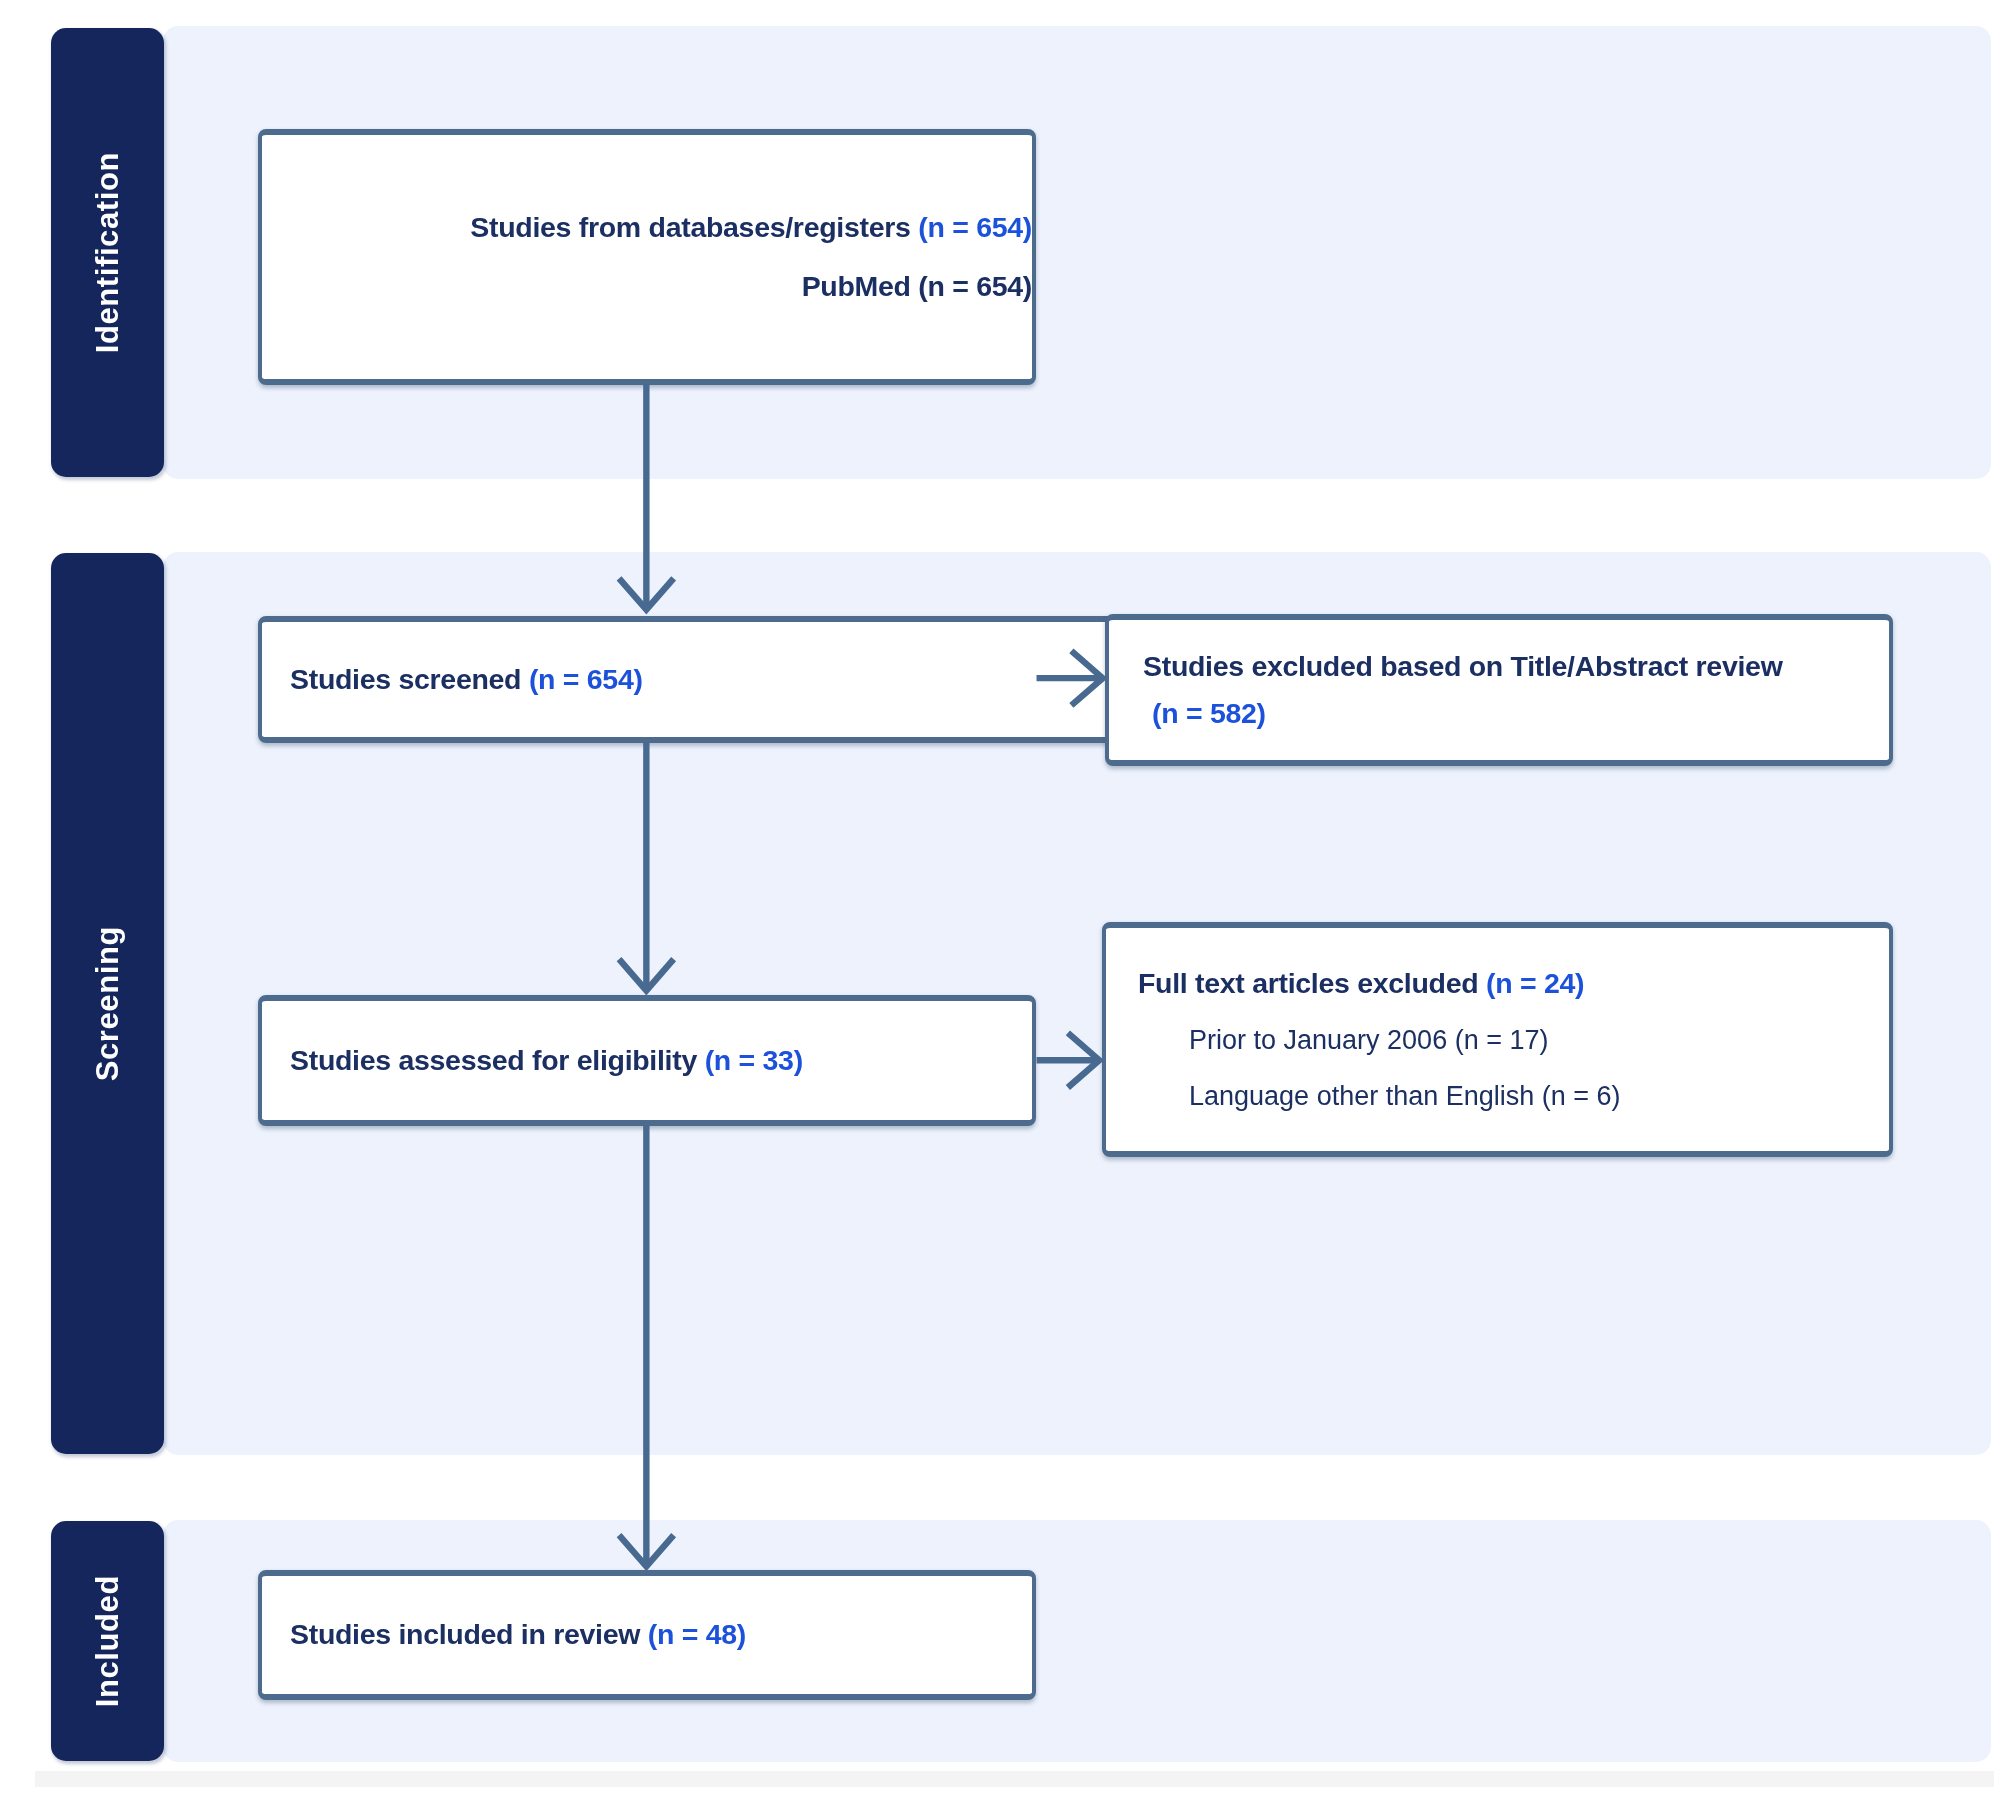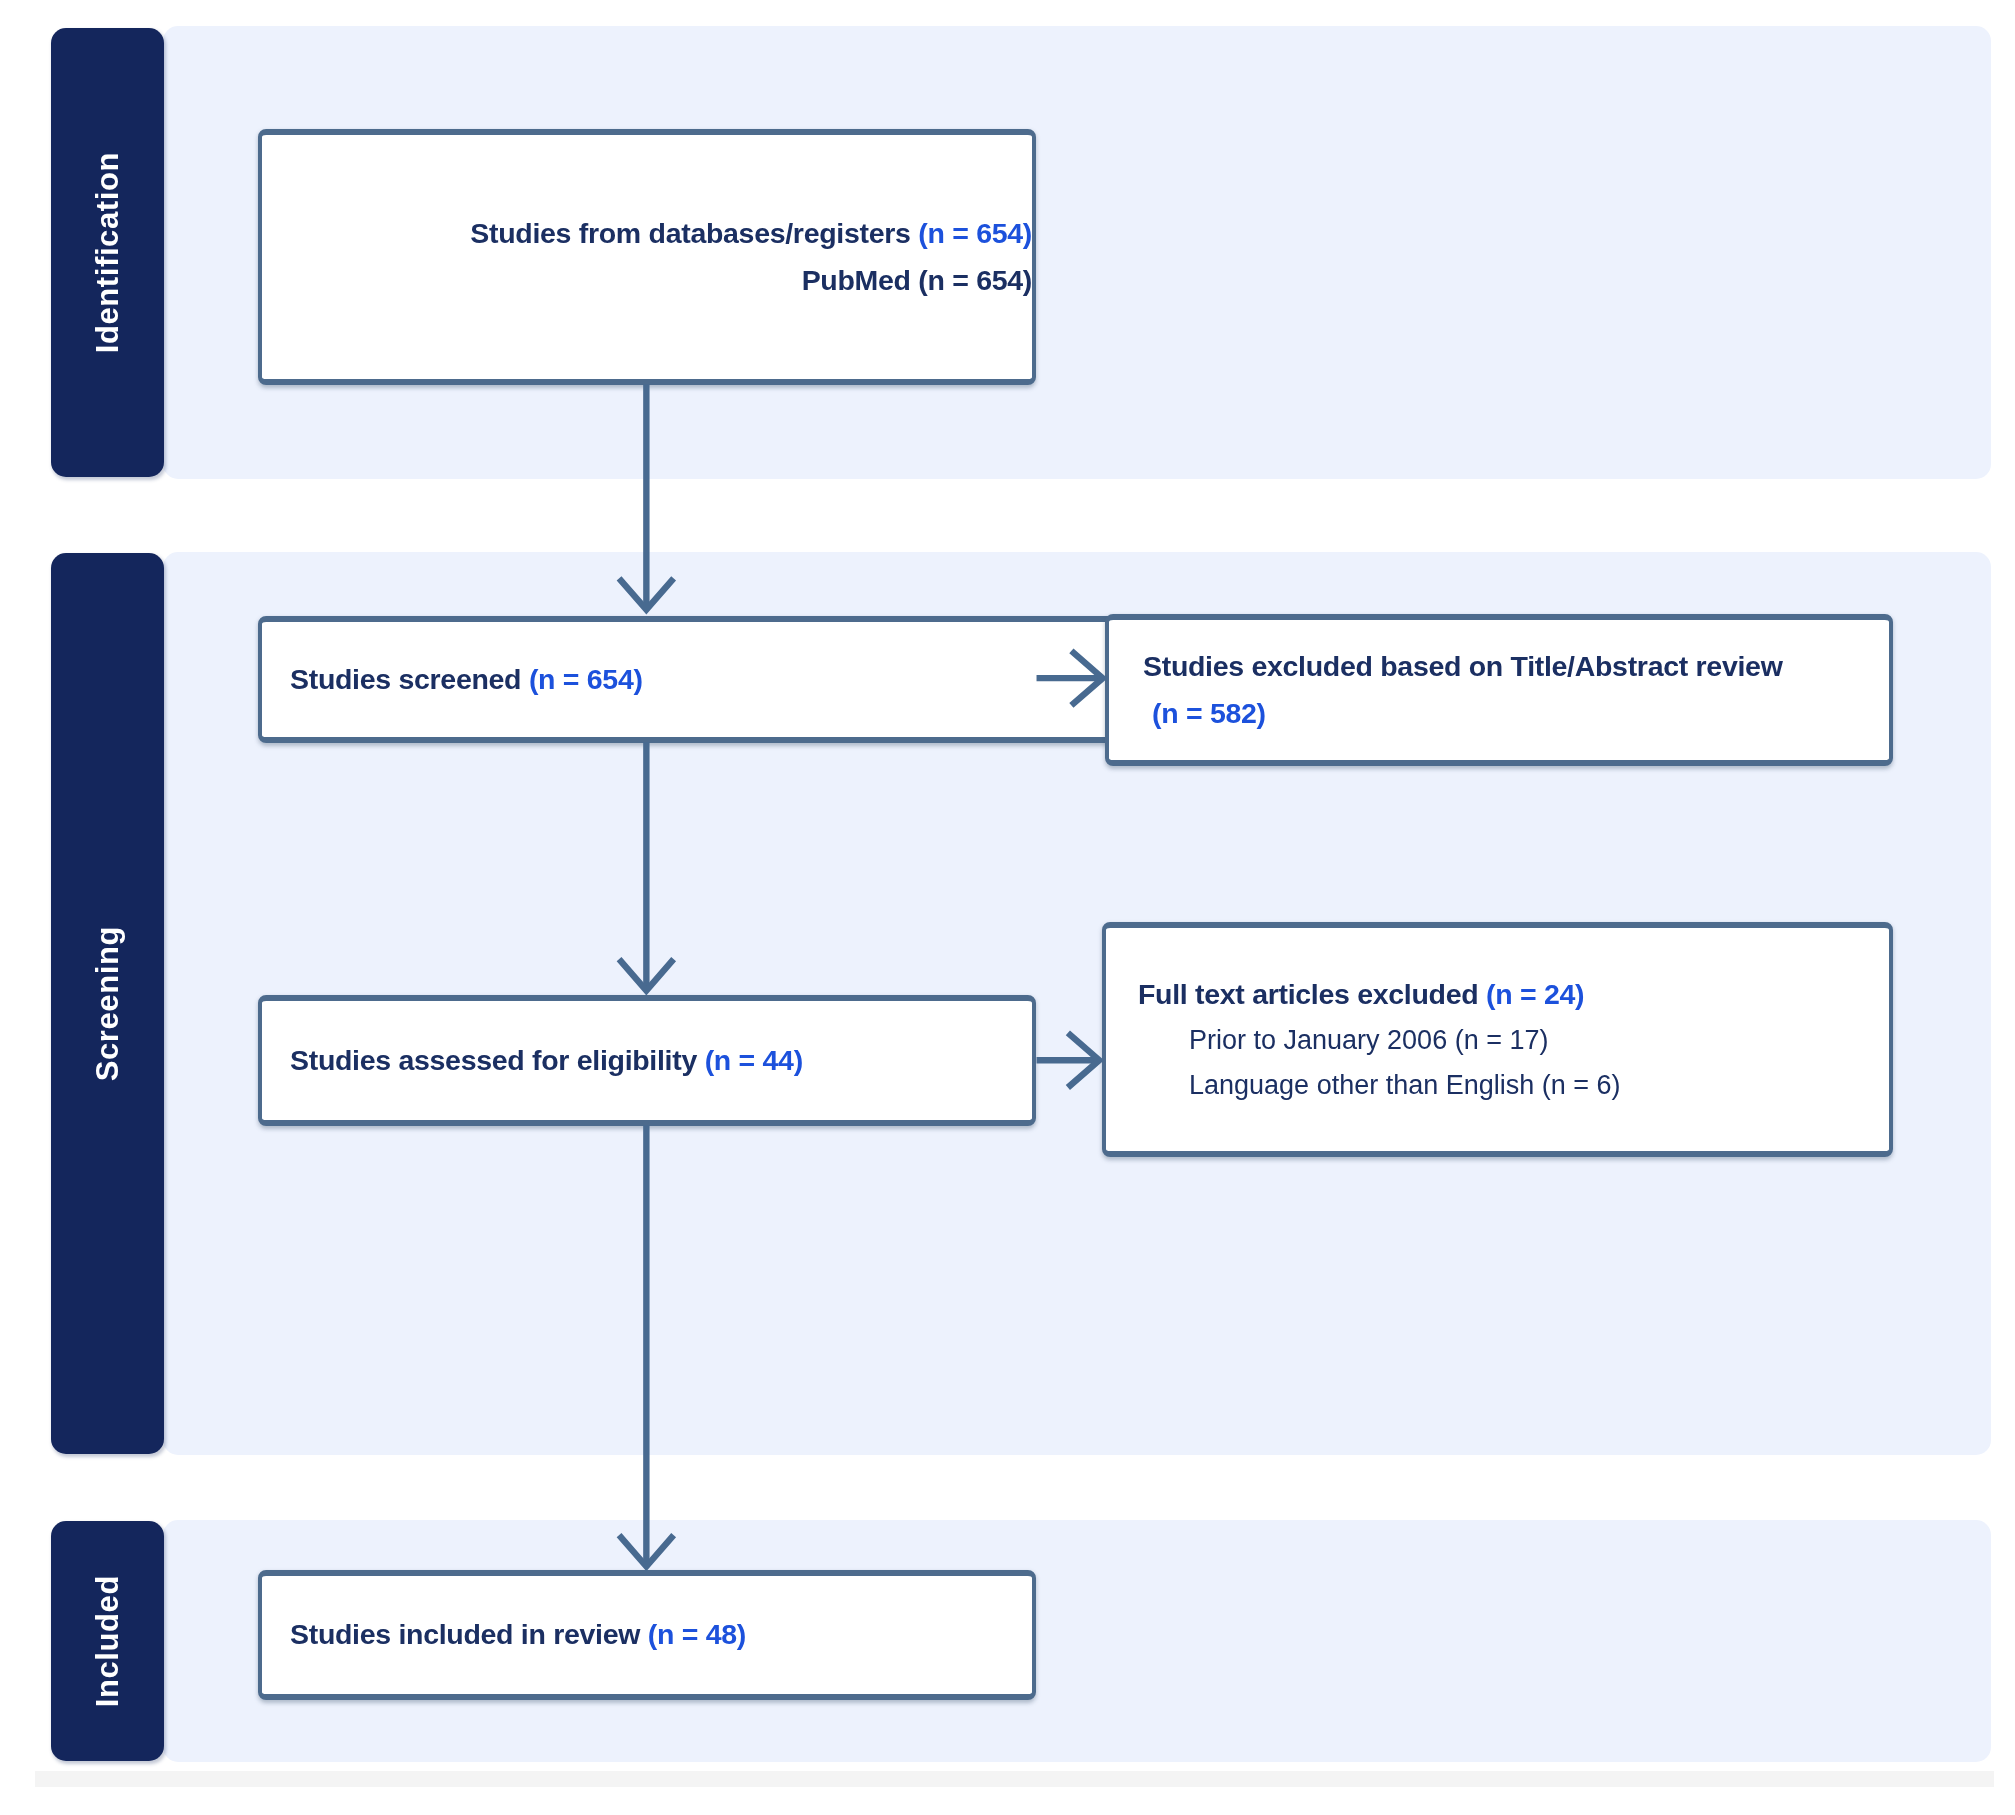--- a/index.html
+++ b/index.html
@@ -54,21 +54,21 @@
     box-sizing:border-box;
     color:#1b2f62;
     font-weight:bold;
     font-size:28.5px;
     letter-spacing:-0.3px;
     line-height:1.66;
   }
   .fbox .line{white-space:nowrap;}
   .count{color:#1c51dc;margin-left:0.27em;}
   .count.block{display:block;margin-left:9px;}
-  .subline{white-space:nowrap;}
+  .subline{white-space:nowrap;margin-top:11px;}
   .box-databases{left:258px;top:129px;width:778px;height:256px;padding-left:28px;text-align:right;}
   .box-databases .subline{padding-left:55px;}
   .box-screened{left:258px;top:616px;width:916px;height:127px;padding-left:28px;}
   .box-excluded-ta{left:1105px;top:614px;width:788px;height:152px;padding-left:34px;}
   .box-assessed{left:258px;top:995px;width:778px;height:131px;padding-left:28px;}
   .box-excluded-ft{left:1102px;top:922px;width:791px;height:235px;padding-left:32px;}
   .box-excluded-ft .subline{padding-left:51px;font-weight:normal;font-size:27px;letter-spacing:0;}
   .box-included{left:258px;top:1570px;width:778px;height:130px;padding-left:28px;}
   
   .arrows{position:absolute;left:0;top:0;width:2015px;height:1815px;pointer-events:none;}
@@ -108,21 +108,21 @@
   </div>
 
   <div class="fbox box-excluded-ta">
     <div class="line">Studies excluded based on Title/Abstract review</div>
     <div class="line">
         <span class="count block">(n = 582)</span>
       </div>
   </div>
 
   <div class="fbox box-assessed">
-    <div class="line"><span>Studies assessed for eligibility</span><span class="count">(n = 44)</span></div>
+    <div class="line"><span>Studies assessed for eligibility</span><span class="count">(n = 33)</span></div>
   </div>
 
   <div class="fbox box-excluded-ft">
     <div class="line"><span>Full text articles excluded</span><span class="count">(n = 24)</span></div>
     <div class="subline">Prior to January 2006 (n = 17)</div>
     <div class="subline">Language other than English (n = 6)</div>
   </div>
 
   <div class="fbox box-included">
     <div class="line"><span>Studies included in review</span><span class="count">(n = 48)</span></div>

